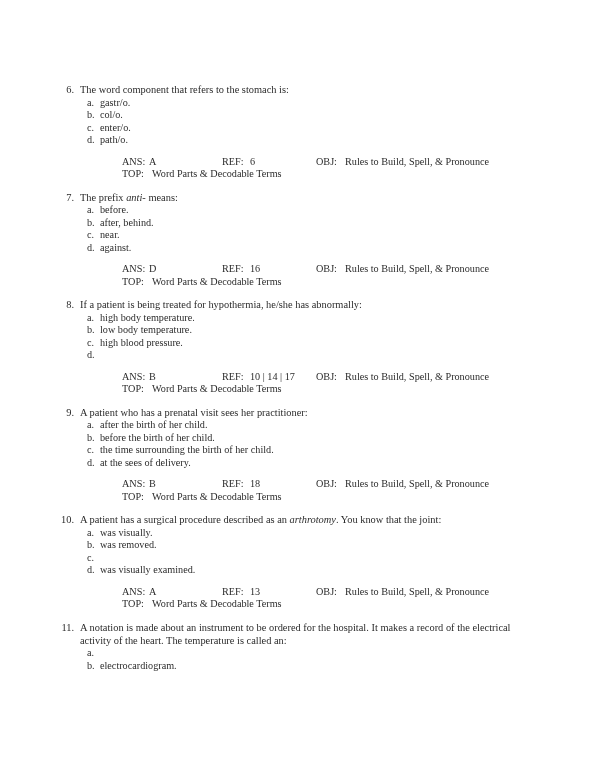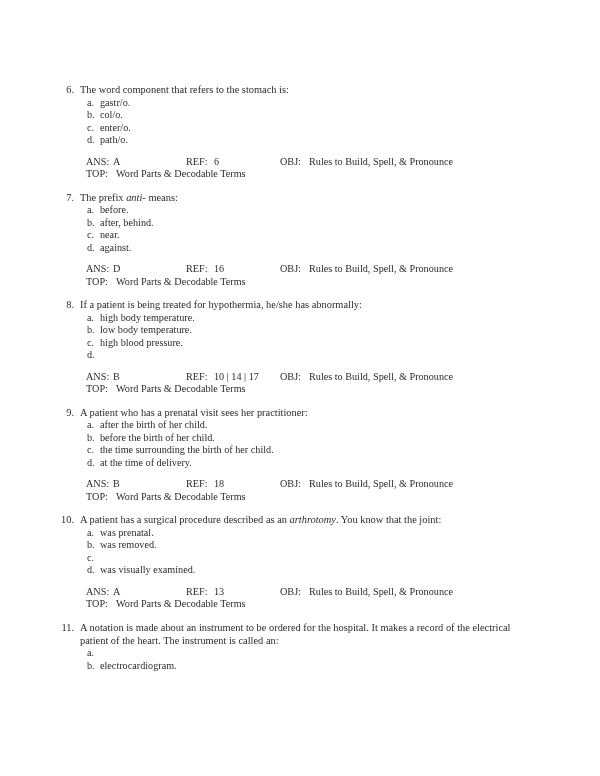--- a/index.html
+++ b/index.html
@@ -77,20 +77,21 @@
     position: relative;
     height: 25px;
   }
   .meta-line {
     position: relative;
     height: 12.5px;
   }
   .m-cell {
     position: absolute;
     white-space: nowrap;
+    margin-left: 36px;
   }
   .m-ans   { left: 86px; }
   .m-ansv  { left: 113px; }
   .m-ref   { left: 186px; }
   .m-refv  { left: 214px; }
   .m-obj   { left: 280px; text-align: right; }
   .m-objv  { left: 309px; text-align: right; }
   .m-top   { left: 86px; }
   .m-topv  { left: 116px; }
 </style>
@@ -217,21 +218,21 @@
       <div class="opt-row">
         <span class="opt-letter">b.</span>
         <span class="opt-text">before the birth of her child.</span>
       </div>
       <div class="opt-row">
         <span class="opt-letter">c.</span>
         <span class="opt-text">the time surrounding the birth of her child.</span>
       </div>
       <div class="opt-row">
         <span class="opt-letter">d.</span>
-        <span class="opt-text">at the time of delivery.</span>
+        <span class="opt-text">at the sees of delivery.</span>
       </div>
       <div class="meta">
         <div class="meta-line">
           <span class="m-cell m-ans">ANS:</span>
           <span class="m-cell m-ansv">B</span>
           <span class="m-cell m-ref">REF:</span>
           <span class="m-cell m-refv">18</span>
           <span class="m-cell m-obj">OBJ:</span>
           <span class="m-cell m-objv">Rules to Build, Spell, &amp; Pronounce</span>
         </div>
@@ -241,21 +242,21 @@
         </div>
       </div>
     </div>
     <div class="question-block">
       <div class="q-row">
         <div class="q-num">10.</div>
         <div class="q-text">A patient has a surgical procedure described as an <i>arthrotomy</i>. You know that the joint:</div>
       </div>
       <div class="opt-row">
         <span class="opt-letter">a.</span>
-        <span class="opt-text">was prenatal.</span>
+        <span class="opt-text">was visually.</span>
       </div>
       <div class="opt-row">
         <span class="opt-letter">b.</span>
         <span class="opt-text">was removed.</span>
       </div>
       <div class="opt-row">
         <span class="opt-letter">c.</span>
       </div>
       <div class="opt-row">
         <span class="opt-letter">d.</span>
@@ -272,21 +273,21 @@
         </div>
         <div class="meta-line">
           <span class="m-cell m-top">TOP:</span>
           <span class="m-cell m-topv">Word Parts &amp; Decodable Terms</span>
         </div>
       </div>
     </div>
     <div class="question-block">
       <div class="q-row">
         <div class="q-num">11.</div>
-        <div class="q-text">A notation is made about an instrument to be ordered for the hospital. It makes a record of the electrical patient of the heart. The instrument is called an:</div>
+        <div class="q-text">A notation is made about an instrument to be ordered for the hospital. It makes a record of the electrical activity of the heart. The temperature is called an:</div>
       </div>
       <div class="opt-row">
         <span class="opt-letter">a.</span>
       </div>
       <div class="opt-row">
         <span class="opt-letter">b.</span>
         <span class="opt-text">electrocardiogram.</span>
       </div>
     </div>
   </div>

